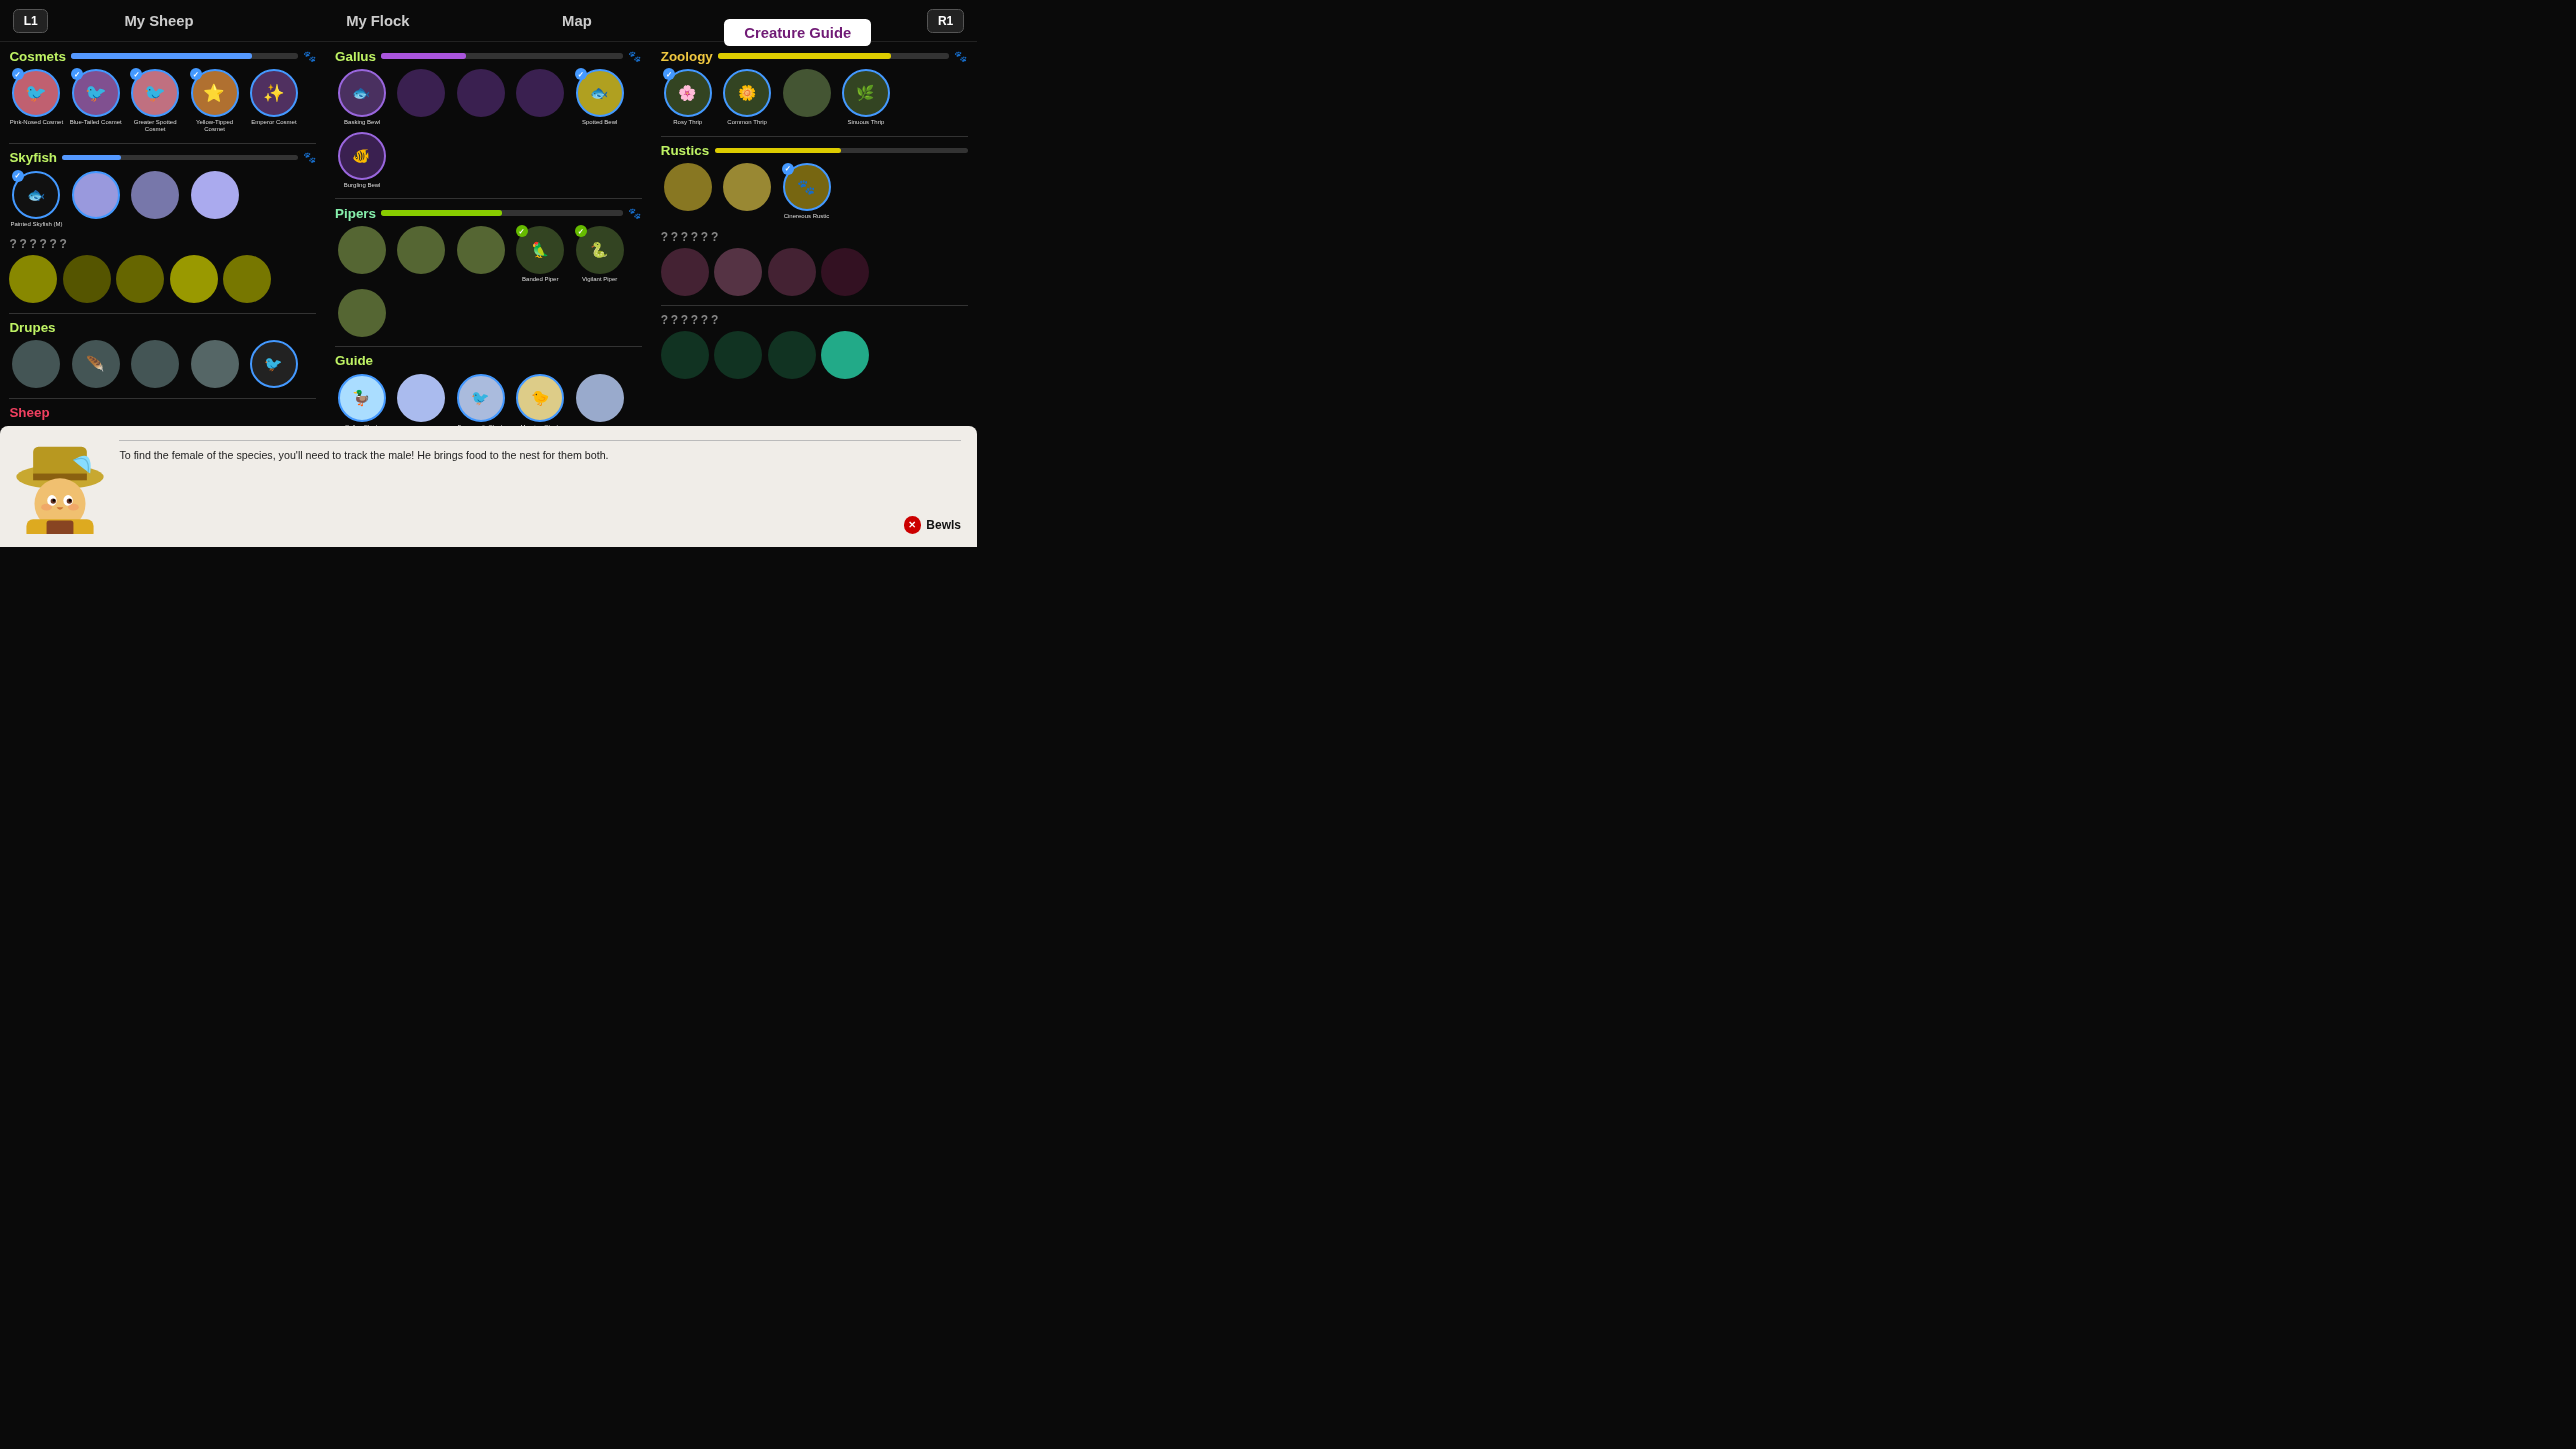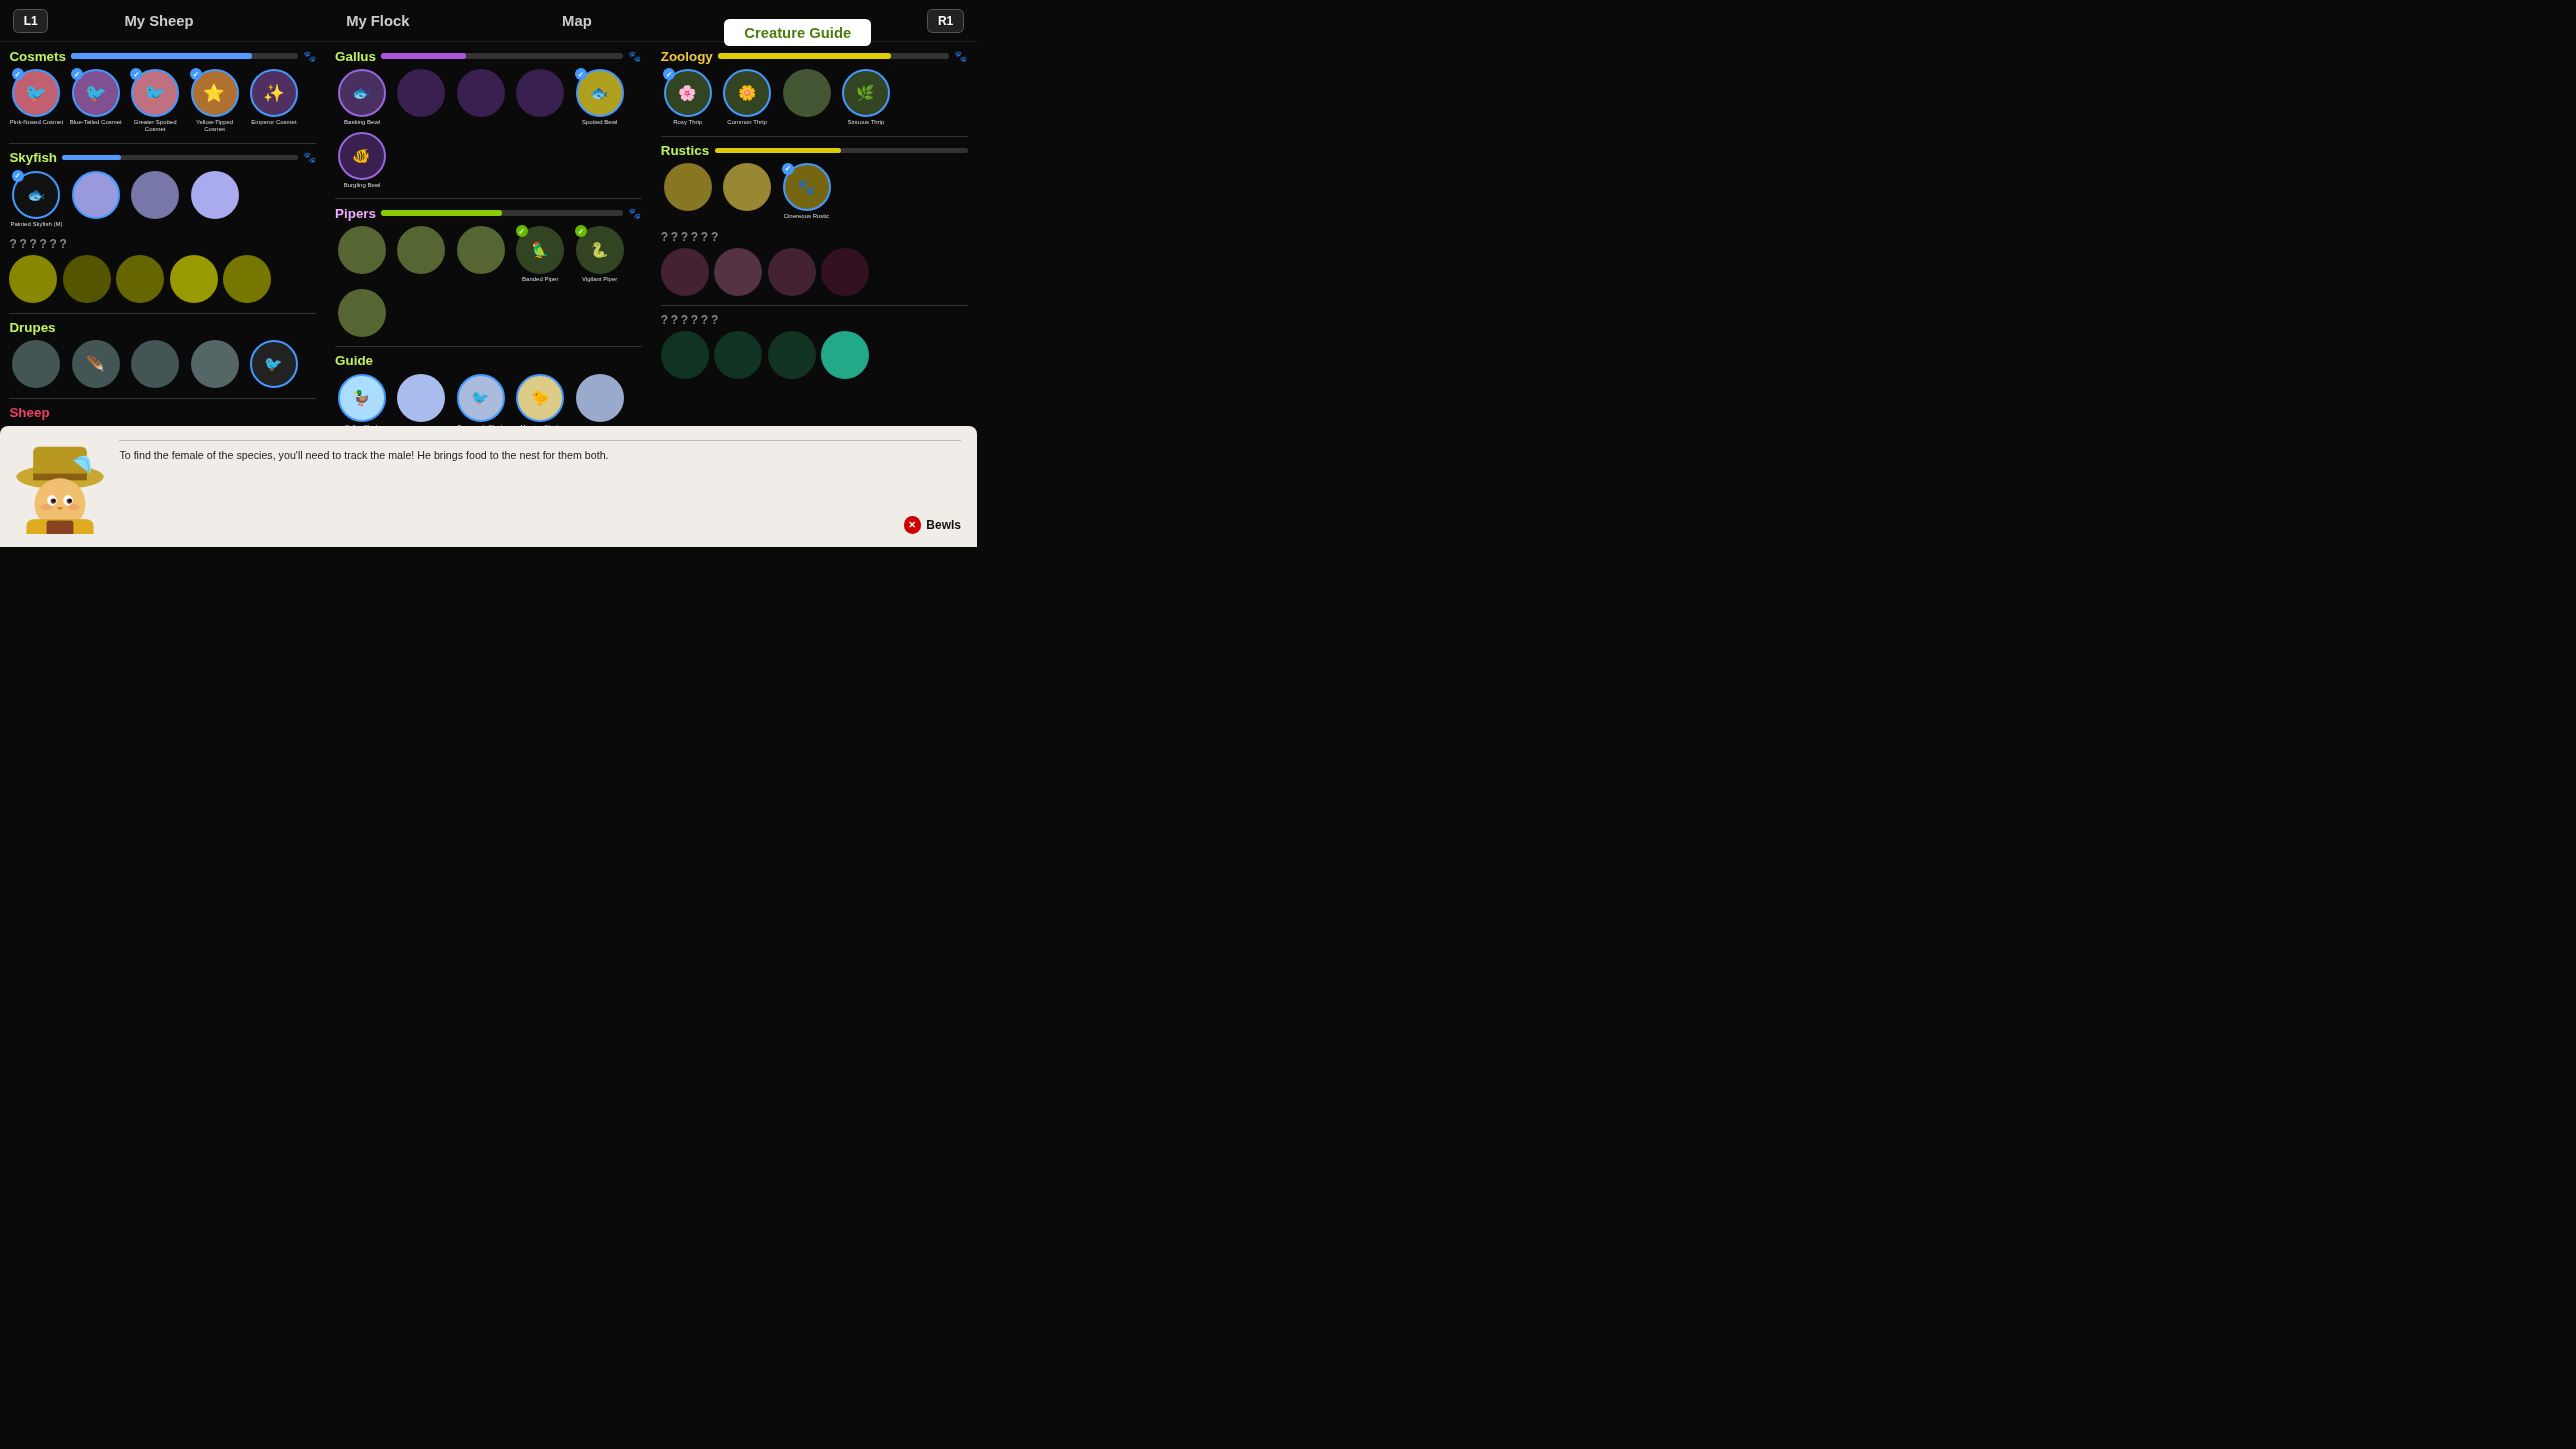--- a/index.html
+++ b/index.html
@@ -42,21 +42,21 @@
     .nav-tab {
       font-size: 14.8px;
       font-weight: bold;
       color: #ccc;
       padding: 5.4px 20px;
       cursor: pointer;
       border-radius: 5.4px;
     }
     .nav-tab.active {
       background: #fff;
-      color: #4d7c0f;
+      color: #701a75;
       margin-top: 24px;
     }
 
     
     .main-content {
       display: flex;
       width: 100%;
       height: calc(547px - 42px);
       overflow: hidden;
     }
@@ -75,21 +75,21 @@
       display: flex;
       align-items: center;
       margin-bottom: 5.4px;
       gap: 5.4px;
     }
     .section-title {
       font-size: 13.4px;
       font-weight: bold;
     }
     .section-title.cyan { color: #bef264; }
-    .section-title.green { color: #f0abfc; }
+    .section-title.green { color: #86efac; }
     .section-title.red { color: #f04060; }
     .section-title.yellow { color: #f0c840; }
 
     .progress-bar-container {
       flex: 1;
       height: 5.4px;
       background: #333;
       border-radius: 2.7px;
       overflow: visible;
       position: relative;

